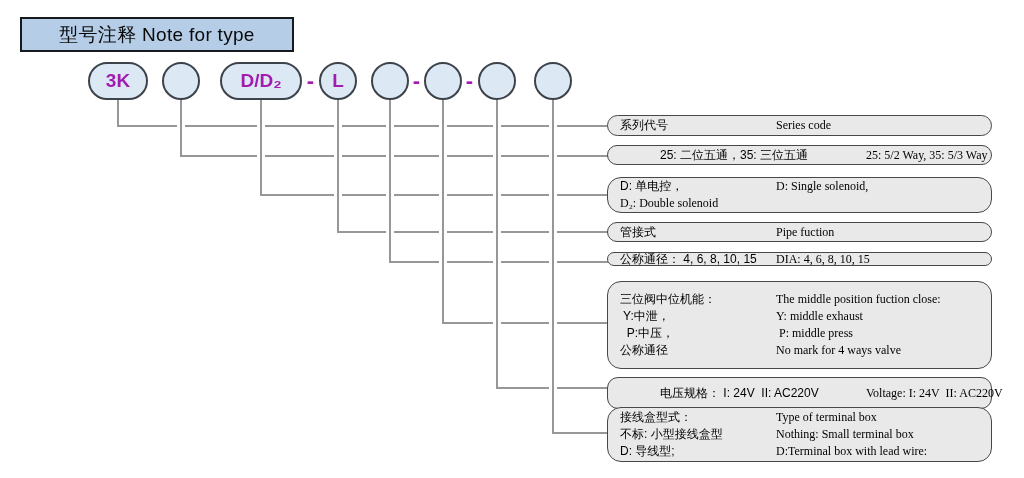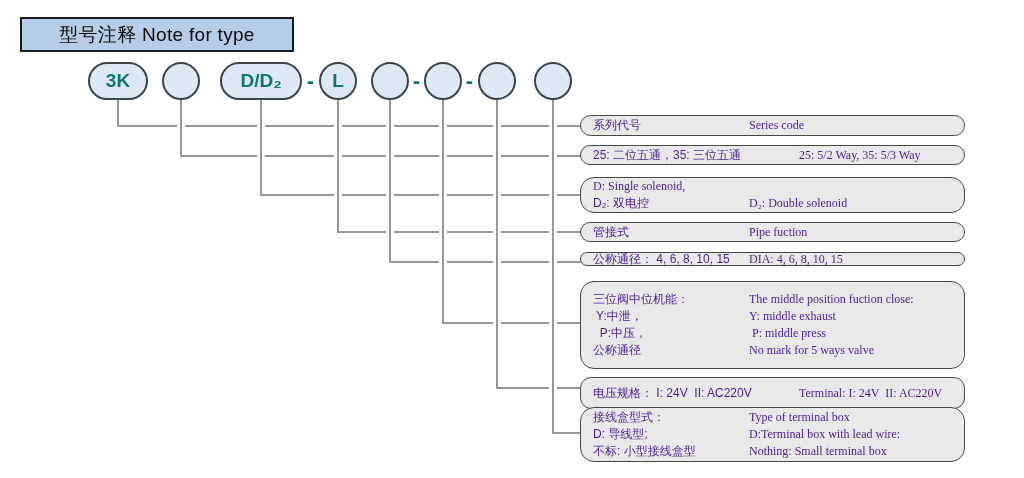--- a/index.html
+++ b/index.html
@@ -12,35 +12,35 @@
   #connectors { position:absolute; left:0; top:0; }
   .title-box {
     position:absolute; left:20px; top:9px; width:274px; height:35px;
     background:#b5cde7; border:2px solid #16191d;
     display:flex; align-items:center; justify-content:center;
     font-size:19px; color:#0b0b0b; letter-spacing:0.3px;margin-top:8px;
   }
   .shape {
     position:absolute; top:62px; height:38px;
     display:flex; align-items:center; justify-content:center;
-    font-weight:bold; font-size:19px; color:#0f766e;
+    font-weight:bold; font-size:19px; color:#a21caf;
   }
   .pill  { background:#dce9f5; border:2px solid #3d434a; border-radius:20px; }
   .circ  { width:38px; background:#dce9f5; border:2px solid #3d434a; border-radius:50%; }
   .dash  { font-size:22px; font-weight:bold; }
   .lbox {
-    position:absolute; left:580px; width:385px;
+    position:absolute; left:607px; width:385px;
     background:#e9e9e9; border:1.5px solid #474747; border-radius:11px;
     display:flex; flex-direction:column; justify-content:center;
-    padding:0 12px; font-size:12px; color:#4c1d95;
+    padding:0 12px; font-size:12px; color:#000000;
   }
   .multi { border-radius:14px; }
   .row { display:flex; line-height:17px; white-space:pre; }
   .cn  { flex:0 0 auto; min-width:156px; }
-  .wide .cn { min-width:206px; }
+  .wide .cn { min-width:206px;margin-left:40px; }
   .en  { flex:0 0 auto;font-family:Liberation Serif, serif; }
 </style>
 </head>
 <body>
 
 <div class="stage">
 
   <svg id="connectors" width="1024" height="478">
       <line x1="118" y1="100" x2="118" y2="127" stroke="#979797" stroke-width="2"></line>
       <line x1="117" y1="126" x2="177" y2="126" stroke="#979797" stroke-width="2"></line>
@@ -102,37 +102,37 @@
   <div class="shape circ" style="left:478px"></div>
   <div class="shape circ" style="left:534px"></div>
 
   <div class="lbox" style="top:115px;height:21px">
       <div class="row"><span class="cn">系列代号</span><span class="en">Series code</span></div>
     </div>
   <div class="lbox wide" style="top:145px;height:20px">
       <div class="row"><span class="cn">25: 二位五通，35: 三位五通</span><span class="en">25: 5/2 Way, 35: 5/3 Way</span></div>
     </div>
   <div class="lbox multi" style="top:177px;height:36px">
-      <div class="row"><span class="en">D: Single solenoid,</span></div>
-      <div class="row"><span class="cn">D₂: 双电控</span><span class="en">D₂: Double solenoid</span></div>
+      <div class="row"><span class="cn">D: 单电控，</span><span class="en">D: Single solenoid,</span></div>
+      <div class="row"><span class="en">D₂: Double solenoid</span></div>
     </div>
   <div class="lbox" style="top:222px;height:20px">
       <div class="row"><span class="cn">管接式</span><span class="en">Pipe fuction</span></div>
     </div>
   <div class="lbox" style="top:252px;height:14px">
       <div class="row"><span class="cn">公称通径： 4, 6, 8, 10, 15</span><span class="en">DIA: 4, 6, 8, 10, 15</span></div>
     </div>
   <div class="lbox multi" style="top:281px;height:88px">
       <div class="row"><span class="cn">三位阀中位机能：</span><span class="en">The middle position fuction close:</span></div>
       <div class="row"><span class="cn"> Y:中泄，</span><span class="en">Y: middle exhaust</span></div>
       <div class="row"><span class="cn">  P:中压，</span><span class="en"> P: middle press</span></div>
-      <div class="row"><span class="cn">公称通径</span><span class="en">No mark for 5 ways valve</span></div>
+      <div class="row"><span class="cn">公称通径</span><span class="en">No mark for 4 ways valve</span></div>
     </div>
   <div class="lbox wide" style="top:377px;height:32px">
-      <div class="row"><span class="cn">电压规格： I: 24V  II: AC220V</span><span class="en">Terminal: I: 24V  II: AC220V</span></div>
+      <div class="row"><span class="cn">电压规格： I: 24V  II: AC220V</span><span class="en">Voltage: I: 24V  II: AC220V</span></div>
     </div>
   <div class="lbox multi" style="top:407px;height:55px">
       <div class="row"><span class="cn">接线盒型式：</span><span class="en">Type of terminal box</span></div>
+      <div class="row"><span class="cn">不标: 小型接线盒型</span><span class="en">Nothing: Small terminal box</span></div>
       <div class="row"><span class="cn">D: 导线型;</span><span class="en">D:Terminal box with lead wire:</span></div>
-      <div class="row"><span class="cn">不标: 小型接线盒型</span><span class="en">Nothing: Small terminal box</span></div>
     </div>
 
 </div>
 
 </body></html>

